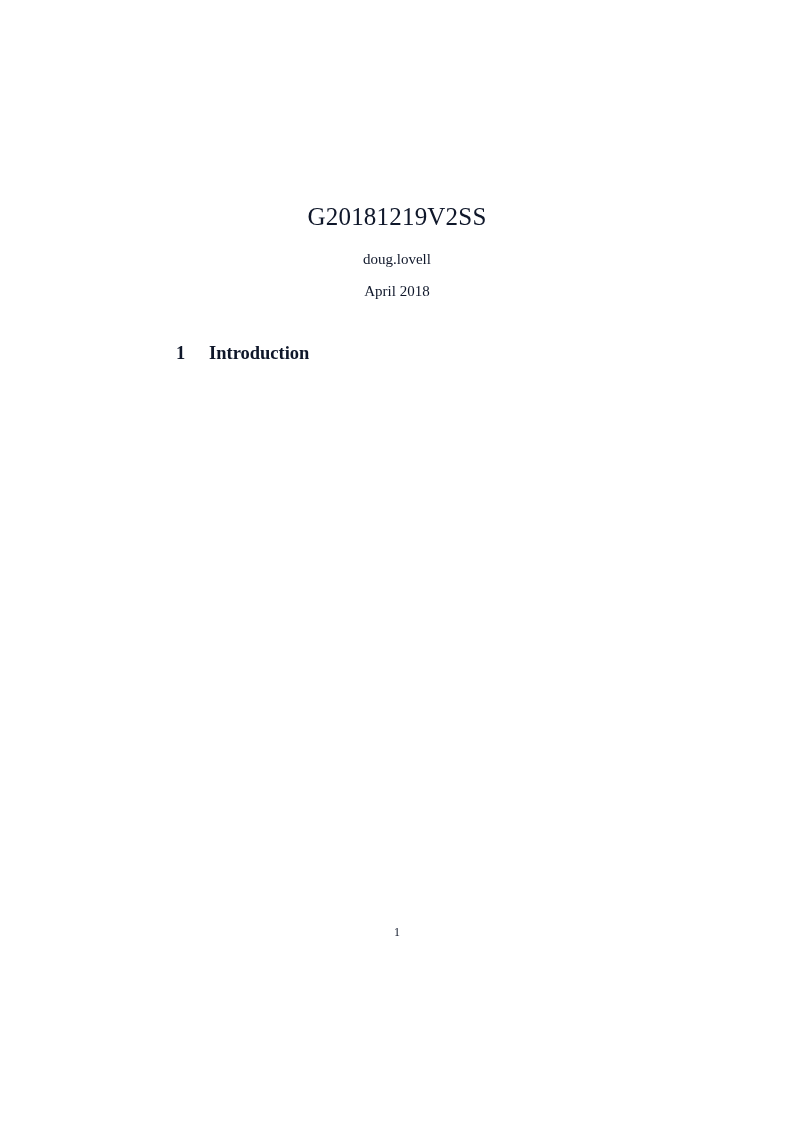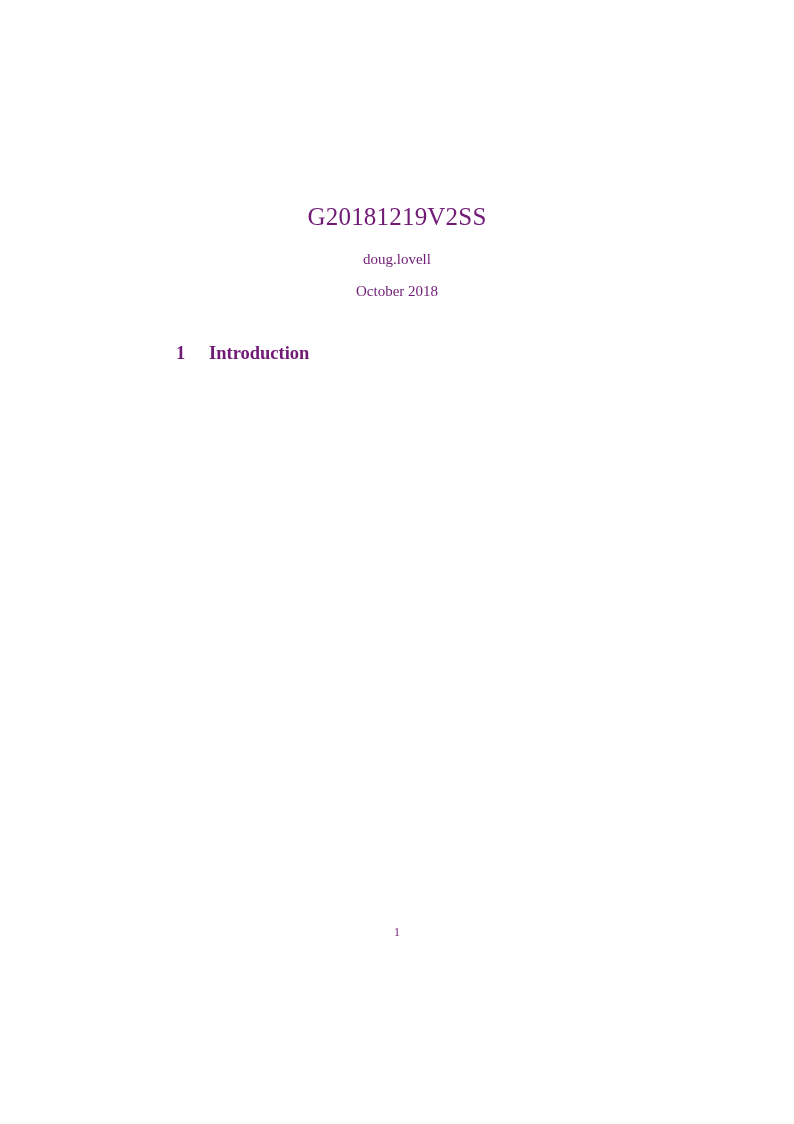--- a/index.html
+++ b/index.html
@@ -6,21 +6,21 @@
     margin: 0;
     padding: 0;
     background: #ffffff;
   }
   .page {
     width: 794px;
     height: 1124px;
     position: relative;
     background: #ffffff;
     font-family: "Liberation Serif", "DejaVu Serif", serif;
-    color: #701a75;
+    color: #0f172a;
     overflow: hidden;
   }
   .title-block {
     position: absolute;
     top: 202px;
     left: 0;
     width: 794px;
     text-align: center;
   }
   .doc-title {
@@ -66,21 +66,21 @@
   }
 </style>
 </head>
 <body>
 
 <div class="page">
 
   <div class="title-block">
     <h1 class="doc-title">G20181219V2SS</h1>
     <div class="doc-author">doug.lovell</div>
-    <div class="doc-date">October 2018</div>
+    <div class="doc-date">April 2018</div>
   </div>
 
   <div class="section-heading">
     <span class="section-number">1</span><span class="section-title">Introduction</span>
   </div>
 
   <div class="page-number">1</div>
 
 </div>
 

